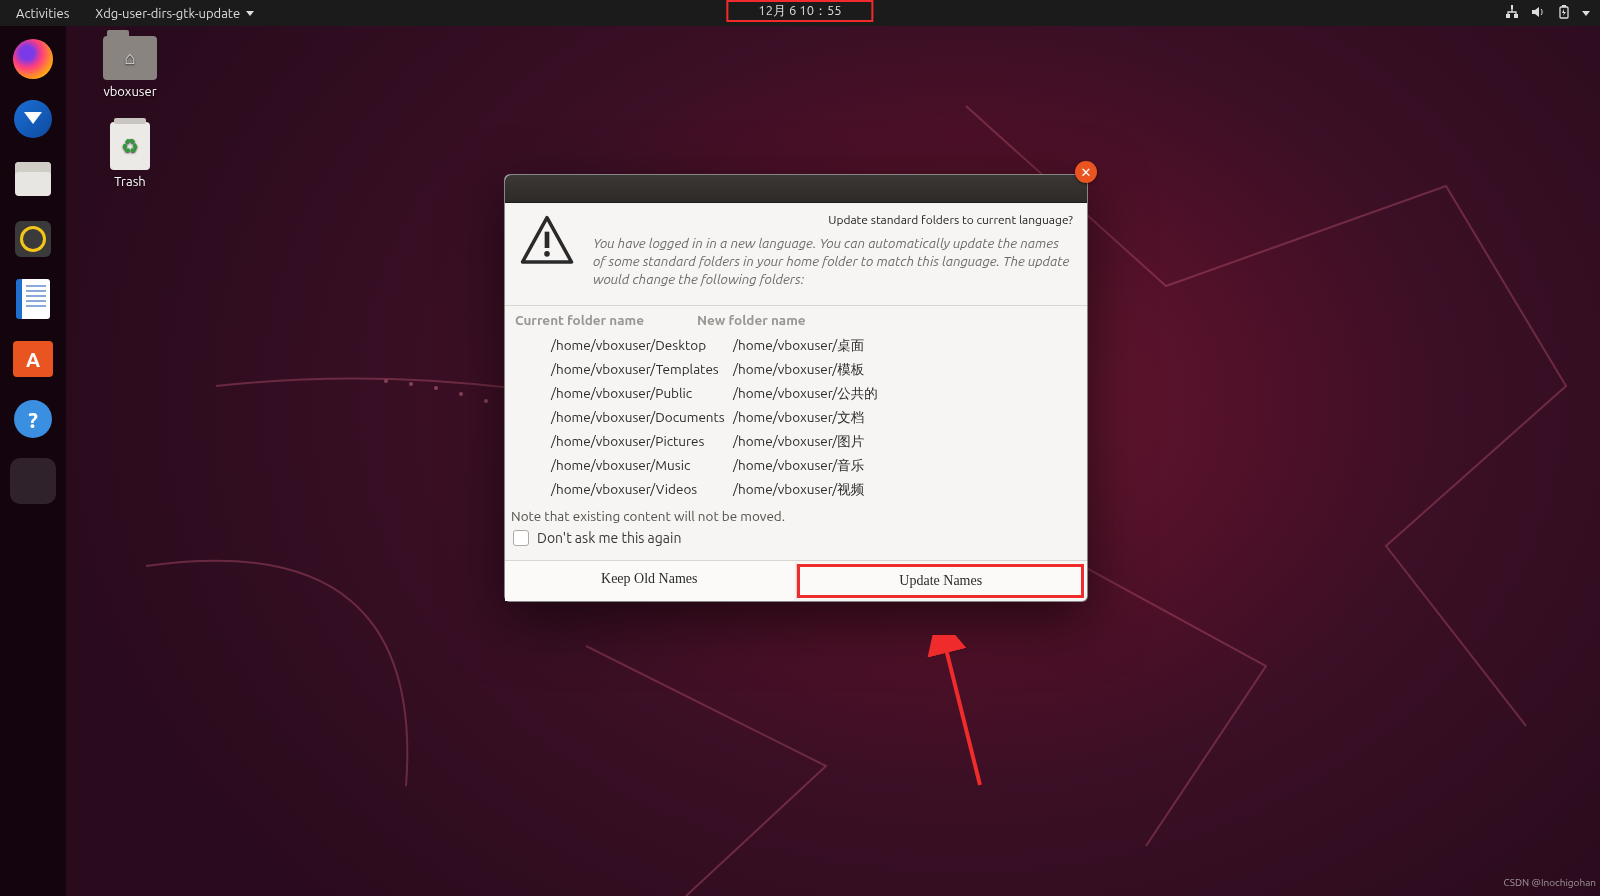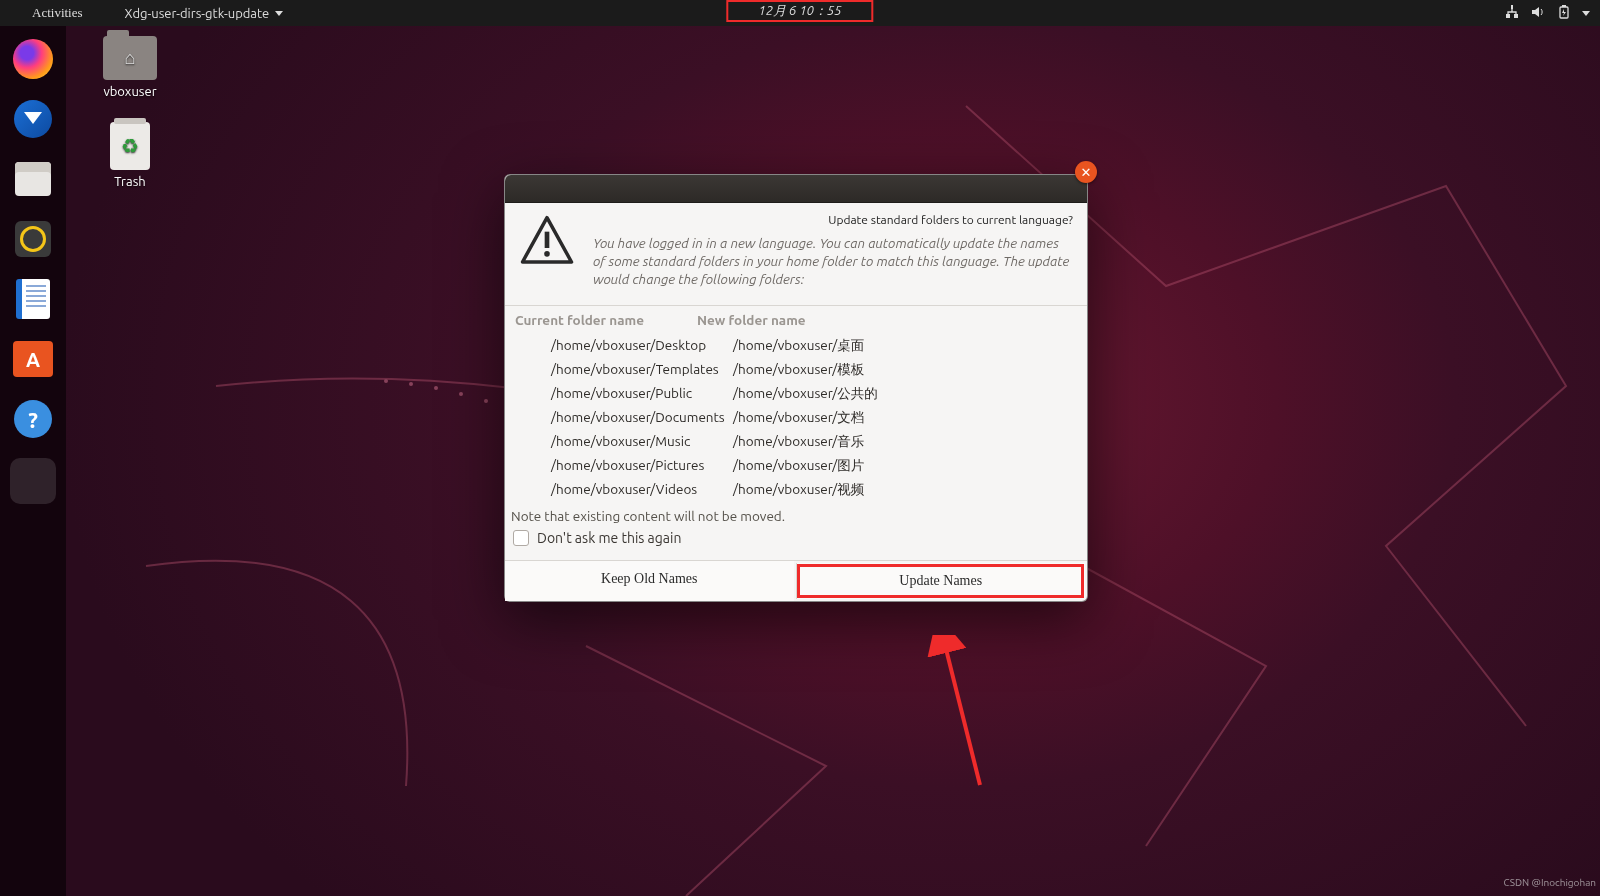--- a/index.html
+++ b/index.html
@@ -12,25 +12,25 @@
     color:#fff;
   }
 
   
   .topbar {
     position:absolute; top:0; left:0; right:0; height:26px;
     background:#1b1b1b; color:#ddd;
     display:flex; align-items:center; font-size:13px;
     z-index:100;
   }
-  .topbar .activities { padding:0 32px; cursor:pointer;font-family:Liberation Serif, serif; }
+  .topbar .activities { padding:0 16px; cursor:pointer; }
   .topbar .appmenu { padding:0 10px; cursor:pointer; display:flex; align-items:center; gap:6px; }
   .topbar .clock-wrap {
     position:absolute; left:50%; top:0; transform:translateX(-50%);
-    height:22px; display:flex; align-items:center;font-style:italic;
+    height:22px; display:flex; align-items:center;
   }
   .topbar .clock { padding:0 30px; border:2px solid #ef2b2b; height:22px; display:flex; align-items:center; }
   .topbar .sysarea { margin-left:auto; padding-right:10px; display:flex; align-items:center; gap:10px; }
   .tri-down { display:inline-block; width:0;height:0;border-left:4px solid transparent;border-right:4px solid transparent;border-top:5px solid #ddd;}
 
   
   .dock {
     position:absolute; left:0; top:26px; bottom:0; width:66px;
     background:rgba(0,0,0,0.55);
     display:flex; flex-direction:column; align-items:center;
@@ -252,26 +252,26 @@
         </div>
         <div class="row">
           <div>/home/vboxuser/Public</div>
           <div>/home/vboxuser/公共的</div>
         </div>
         <div class="row">
           <div>/home/vboxuser/Documents</div>
           <div>/home/vboxuser/文档</div>
         </div>
         <div class="row">
+          <div>/home/vboxuser/Pictures</div>
+          <div>/home/vboxuser/图片</div>
+        </div>
+        <div class="row">
           <div>/home/vboxuser/Music</div>
           <div>/home/vboxuser/音乐</div>
-        </div>
-        <div class="row">
-          <div>/home/vboxuser/Pictures</div>
-          <div>/home/vboxuser/图片</div>
         </div>
         <div class="row">
           <div>/home/vboxuser/Videos</div>
           <div>/home/vboxuser/视频</div>
         </div>
       </div>
   </div>
   <div class="note">Note that existing content will not be moved.</div>
   <label class="check">
     <span class="box"></span>

